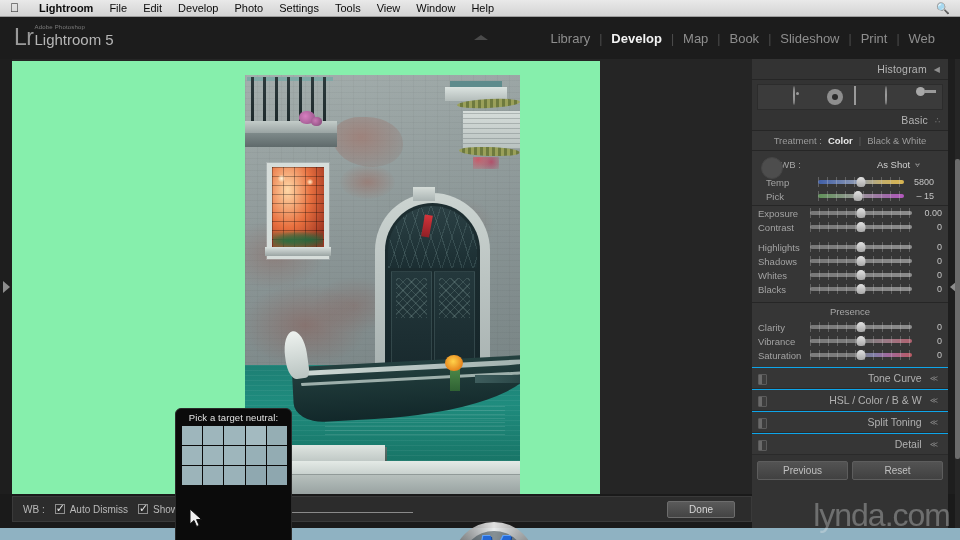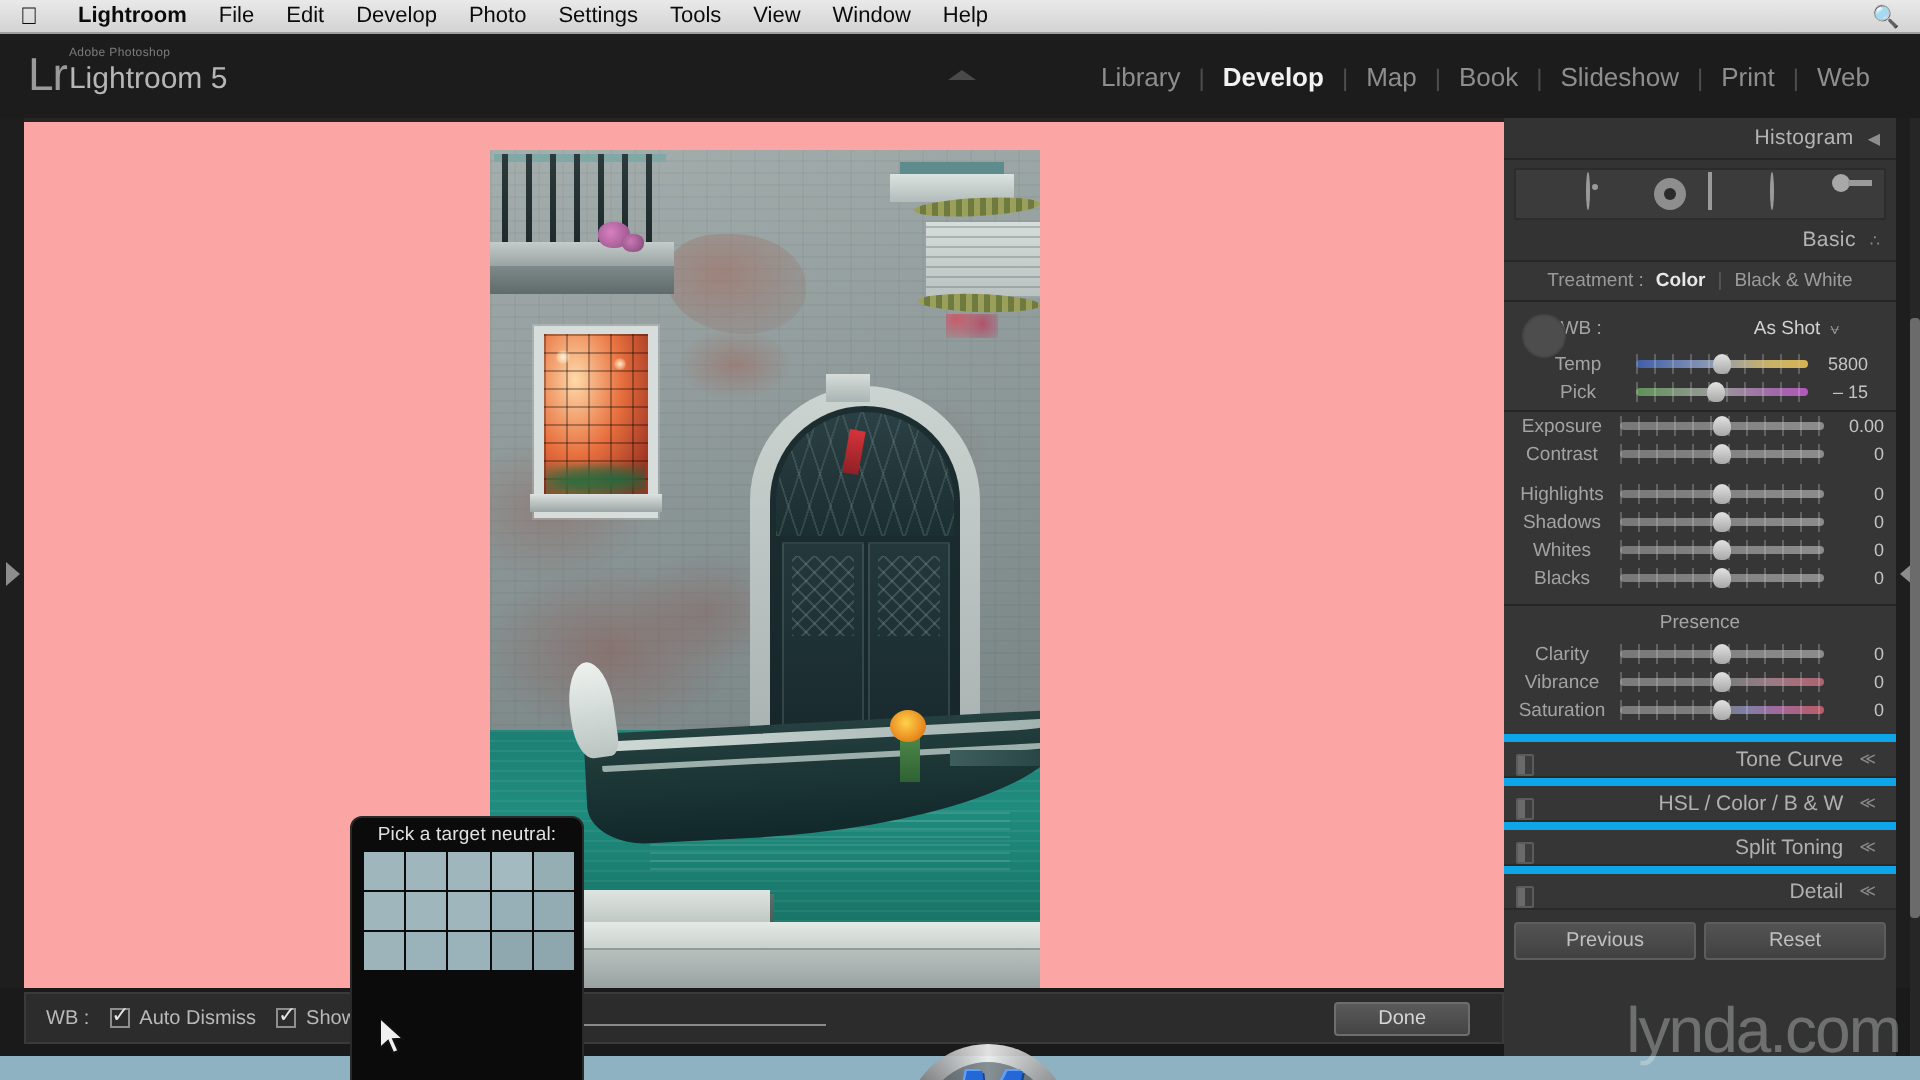--- a/index.html
+++ b/index.html
@@ -52,22 +52,22 @@
     border-left: 7px solid transparent; border-right: 7px solid transparent;
     border-bottom: 5px solid #4a4a4a;
   }
 
   
   .workarea {
     position: absolute; top: 59px; left: 0; width: 960px; height: 435px;
     background: #252525;
   }
   .canvas {
-    position: absolute; left: 12px; top: 2px; width: 740px; height: 433px;
-    background: #fca5a5;
+    position: absolute; left: 12px; top: 2px; width: 588px; height: 433px;
+    background: #86efac;
   }
 
   
   .side-arrow { position: absolute; width: 12px; height: 435px; top: 59px; background: #1e1e1e; }
   .side-arrow.left { left: 0; }
   .side-arrow.right { right: 0; }
   .side-arrow .tri {
     position: absolute; top: 222px; width: 0; height: 0;
     border-top: 6px solid transparent; border-bottom: 6px solid transparent;
   }
@@ -486,21 +486,21 @@
     display: flex; align-items: center; justify-content: center;
     font-size: 9.5px; color: #a5a5a5; height: 15px; margin-bottom: 3px;
   }
   .wb-row .wlabel { margin-right: 32px; }
   .wb-row .wval { color: #d2d2d2; margin-left: 44px; }
   .wb-row .wcaret { margin-left: 5px; color: #9a9a9a; font-size: 8px; }
 
   .slider-row {
     display: flex; align-items: center; height: 14px; font-size: 9.5px; padding: 0 6px;
   }
-  .sl-label { width: 52px; text-align: center; color: #a3a3a3; padding-right: 6px; }
+  .sl-label { width: 52px; text-align: left; color: #a3a3a3; padding-right: 6px; }
   .sl-track {
     flex: 1; height: 4px; position: relative; background: #7e7e7e; border-radius: 2px;
   }
   .sl-track.gray { background: linear-gradient(90deg, #787878, #8c8c8c); }
   .sl-track.temp { background: linear-gradient(90deg, #3f5ea8, #8e9bb5 45%, #c6b06a 75%, #d8b450); }
   .sl-track.tint { background: linear-gradient(90deg, #5f9158, #9a9a9a 45%, #a06aa8 80%, #b457bd); }
   .sl-track.vib { background: linear-gradient(90deg, #7c7c7c 55%, #9b7a86 75%, #b0616f); }
   .sl-track.sat { background: linear-gradient(90deg, #7c7c7c 48%, #7f7fa8 62%, #a06a9e 76%, #bb5b63); }
   .sl-ticks {
     position: absolute; left: 0; top: -3px; width: 100%; height: 10px;
@@ -520,21 +520,21 @@
   }
   .section-title .auto {
     position: absolute; right: 36px; color: #d8d8d8; font-weight: bold; font-size: 9.5px;
   }
   .group-gap { height: 6px; }
 
   .collapsed-panel {
     position: relative; height: 22px; background: #363636;
     display: flex; align-items: center; justify-content: flex-end;
     padding-right: 10px; font-size: 10.5px; color: #b0b0b0;
-    border-top: 4px solid #0ea5e9; border-bottom: 1px solid #2a2a2a;
+    border-top: 1px solid #0ea5e9; border-bottom: 1px solid #2a2a2a;
   }
   .cp-switch {
     position: absolute; left: 6px; top: 6px; width: 9px; height: 11px;
     background: linear-gradient(90deg, #6a6a6a 50%, #3d3d3d 50%);
     border: 1px solid #5b5b5b; border-radius: 1px;
   }
   .cp-arrow { margin-left: 8px; font-size: 8px; color: #8a8a8a; }
 
   .prev-reset {
     display: flex; gap: 4px; padding: 6px 5px 0 5px;

